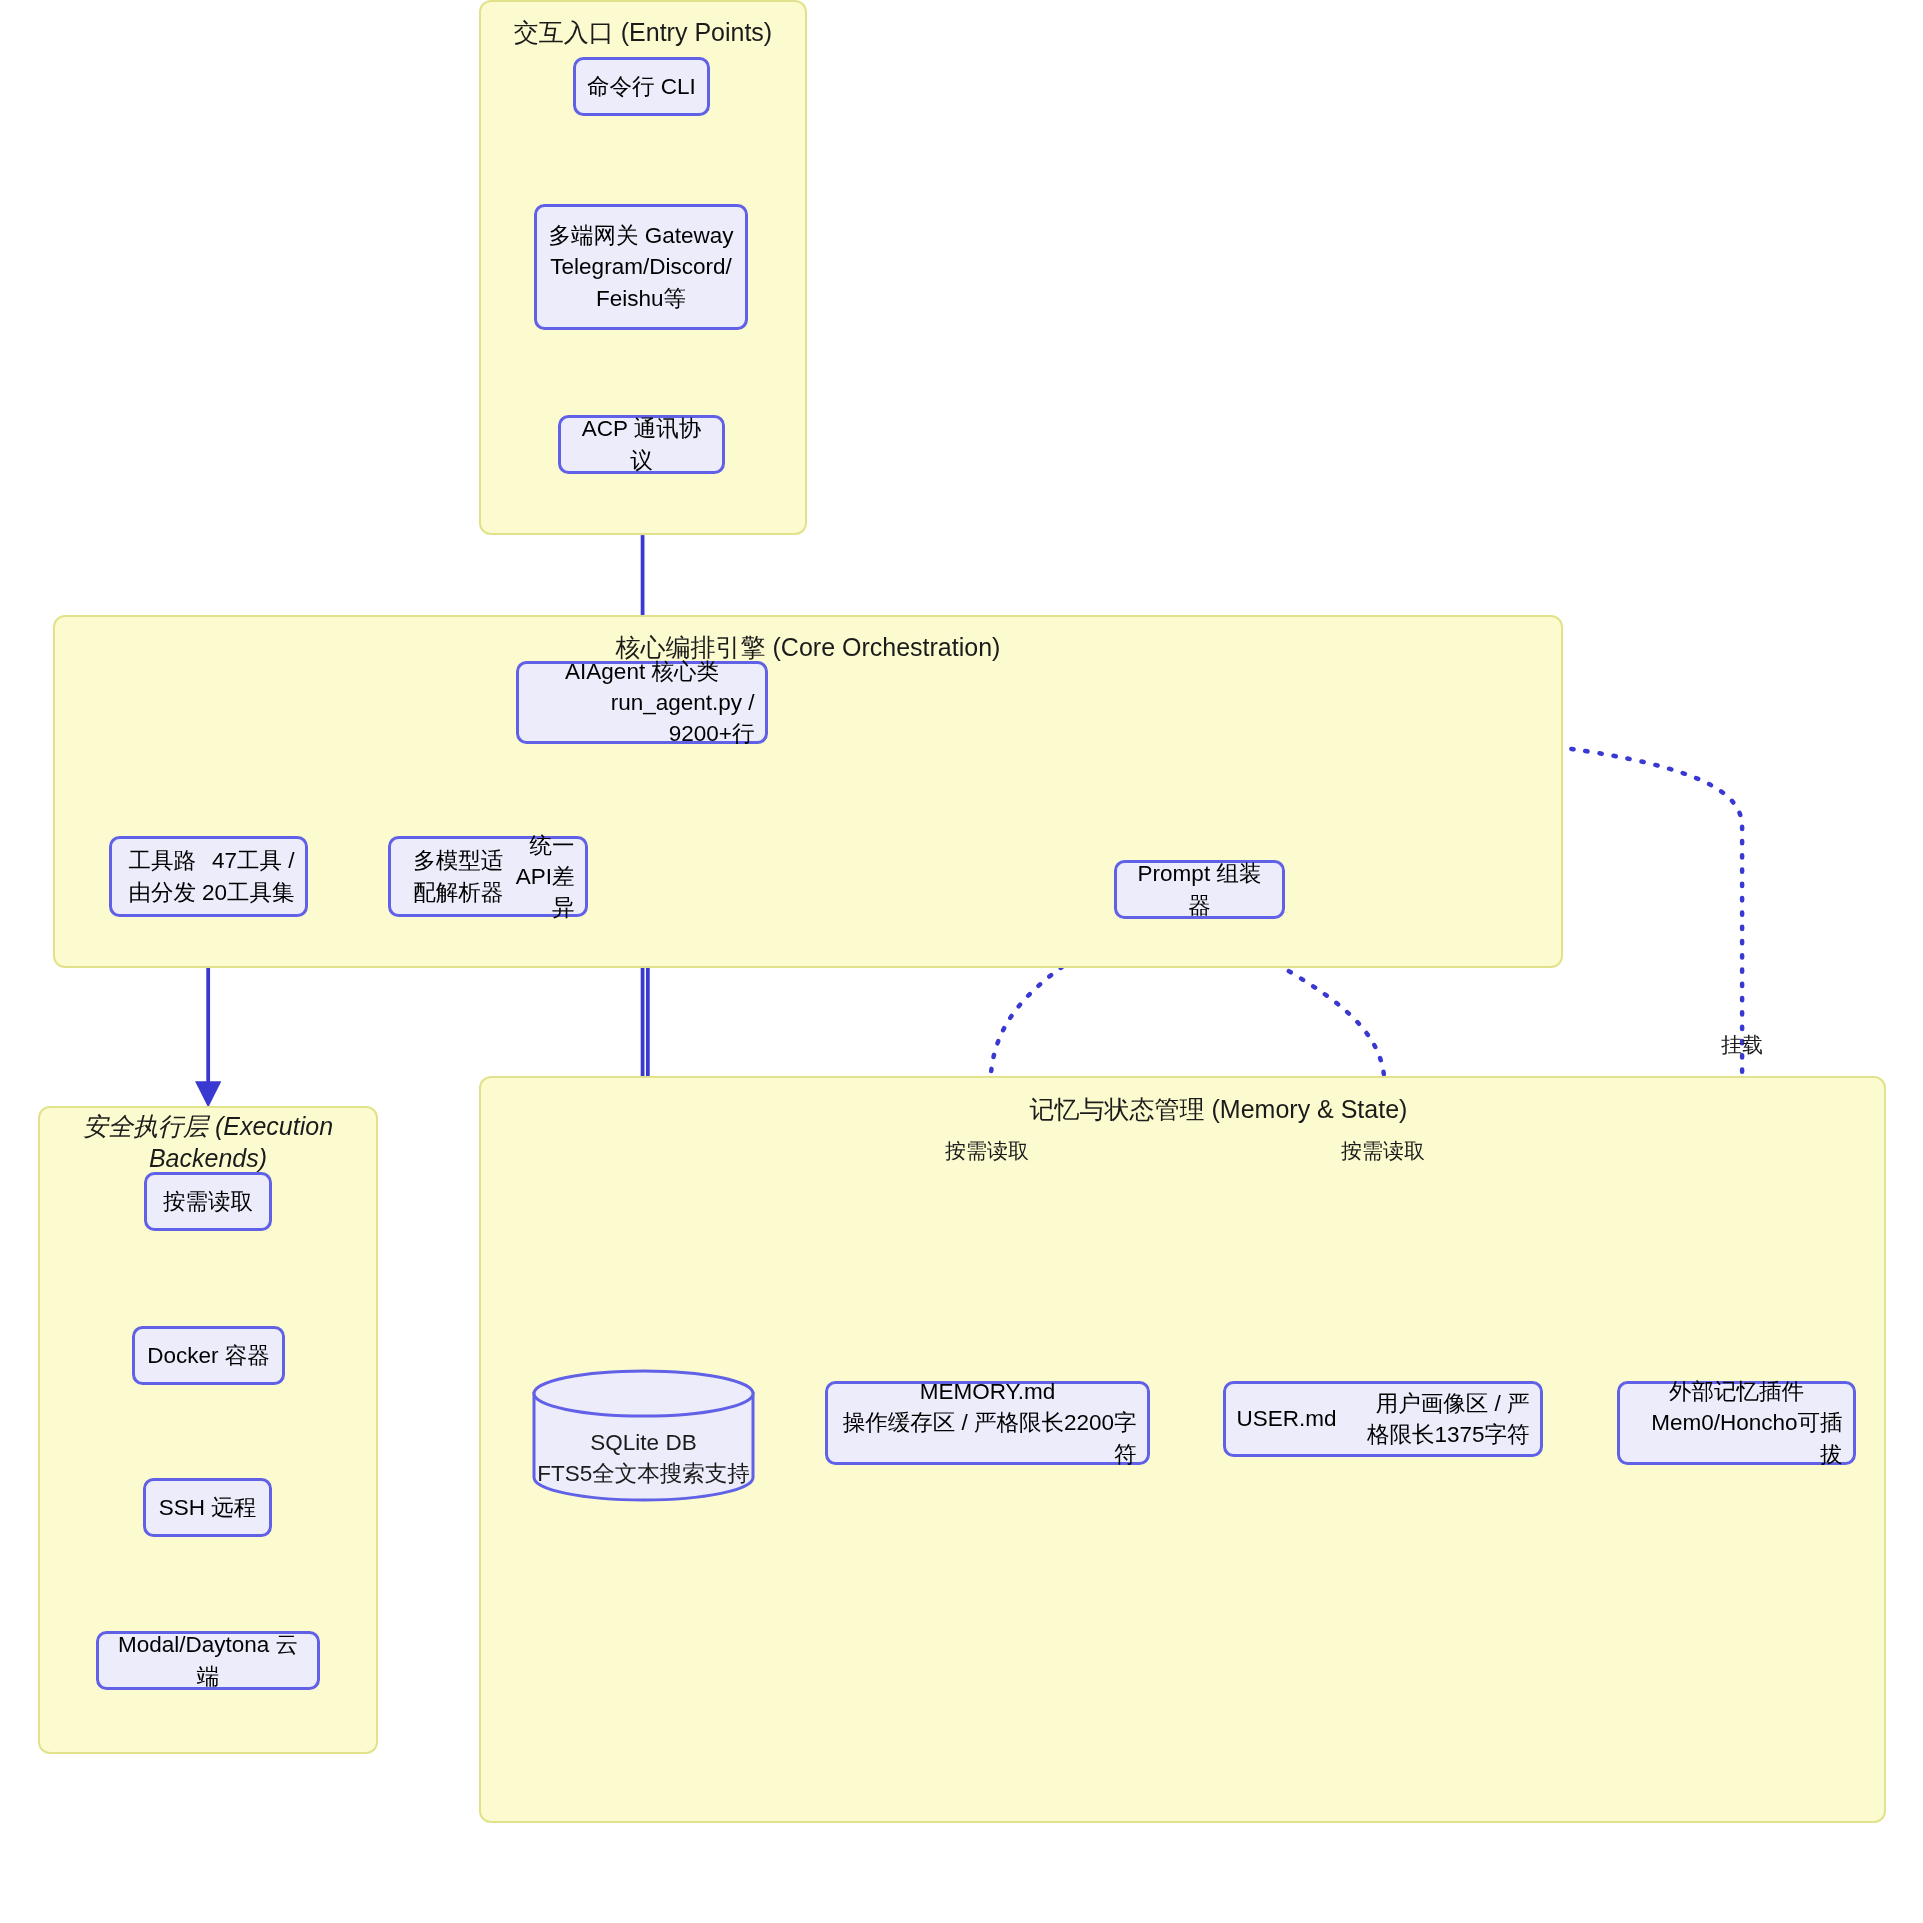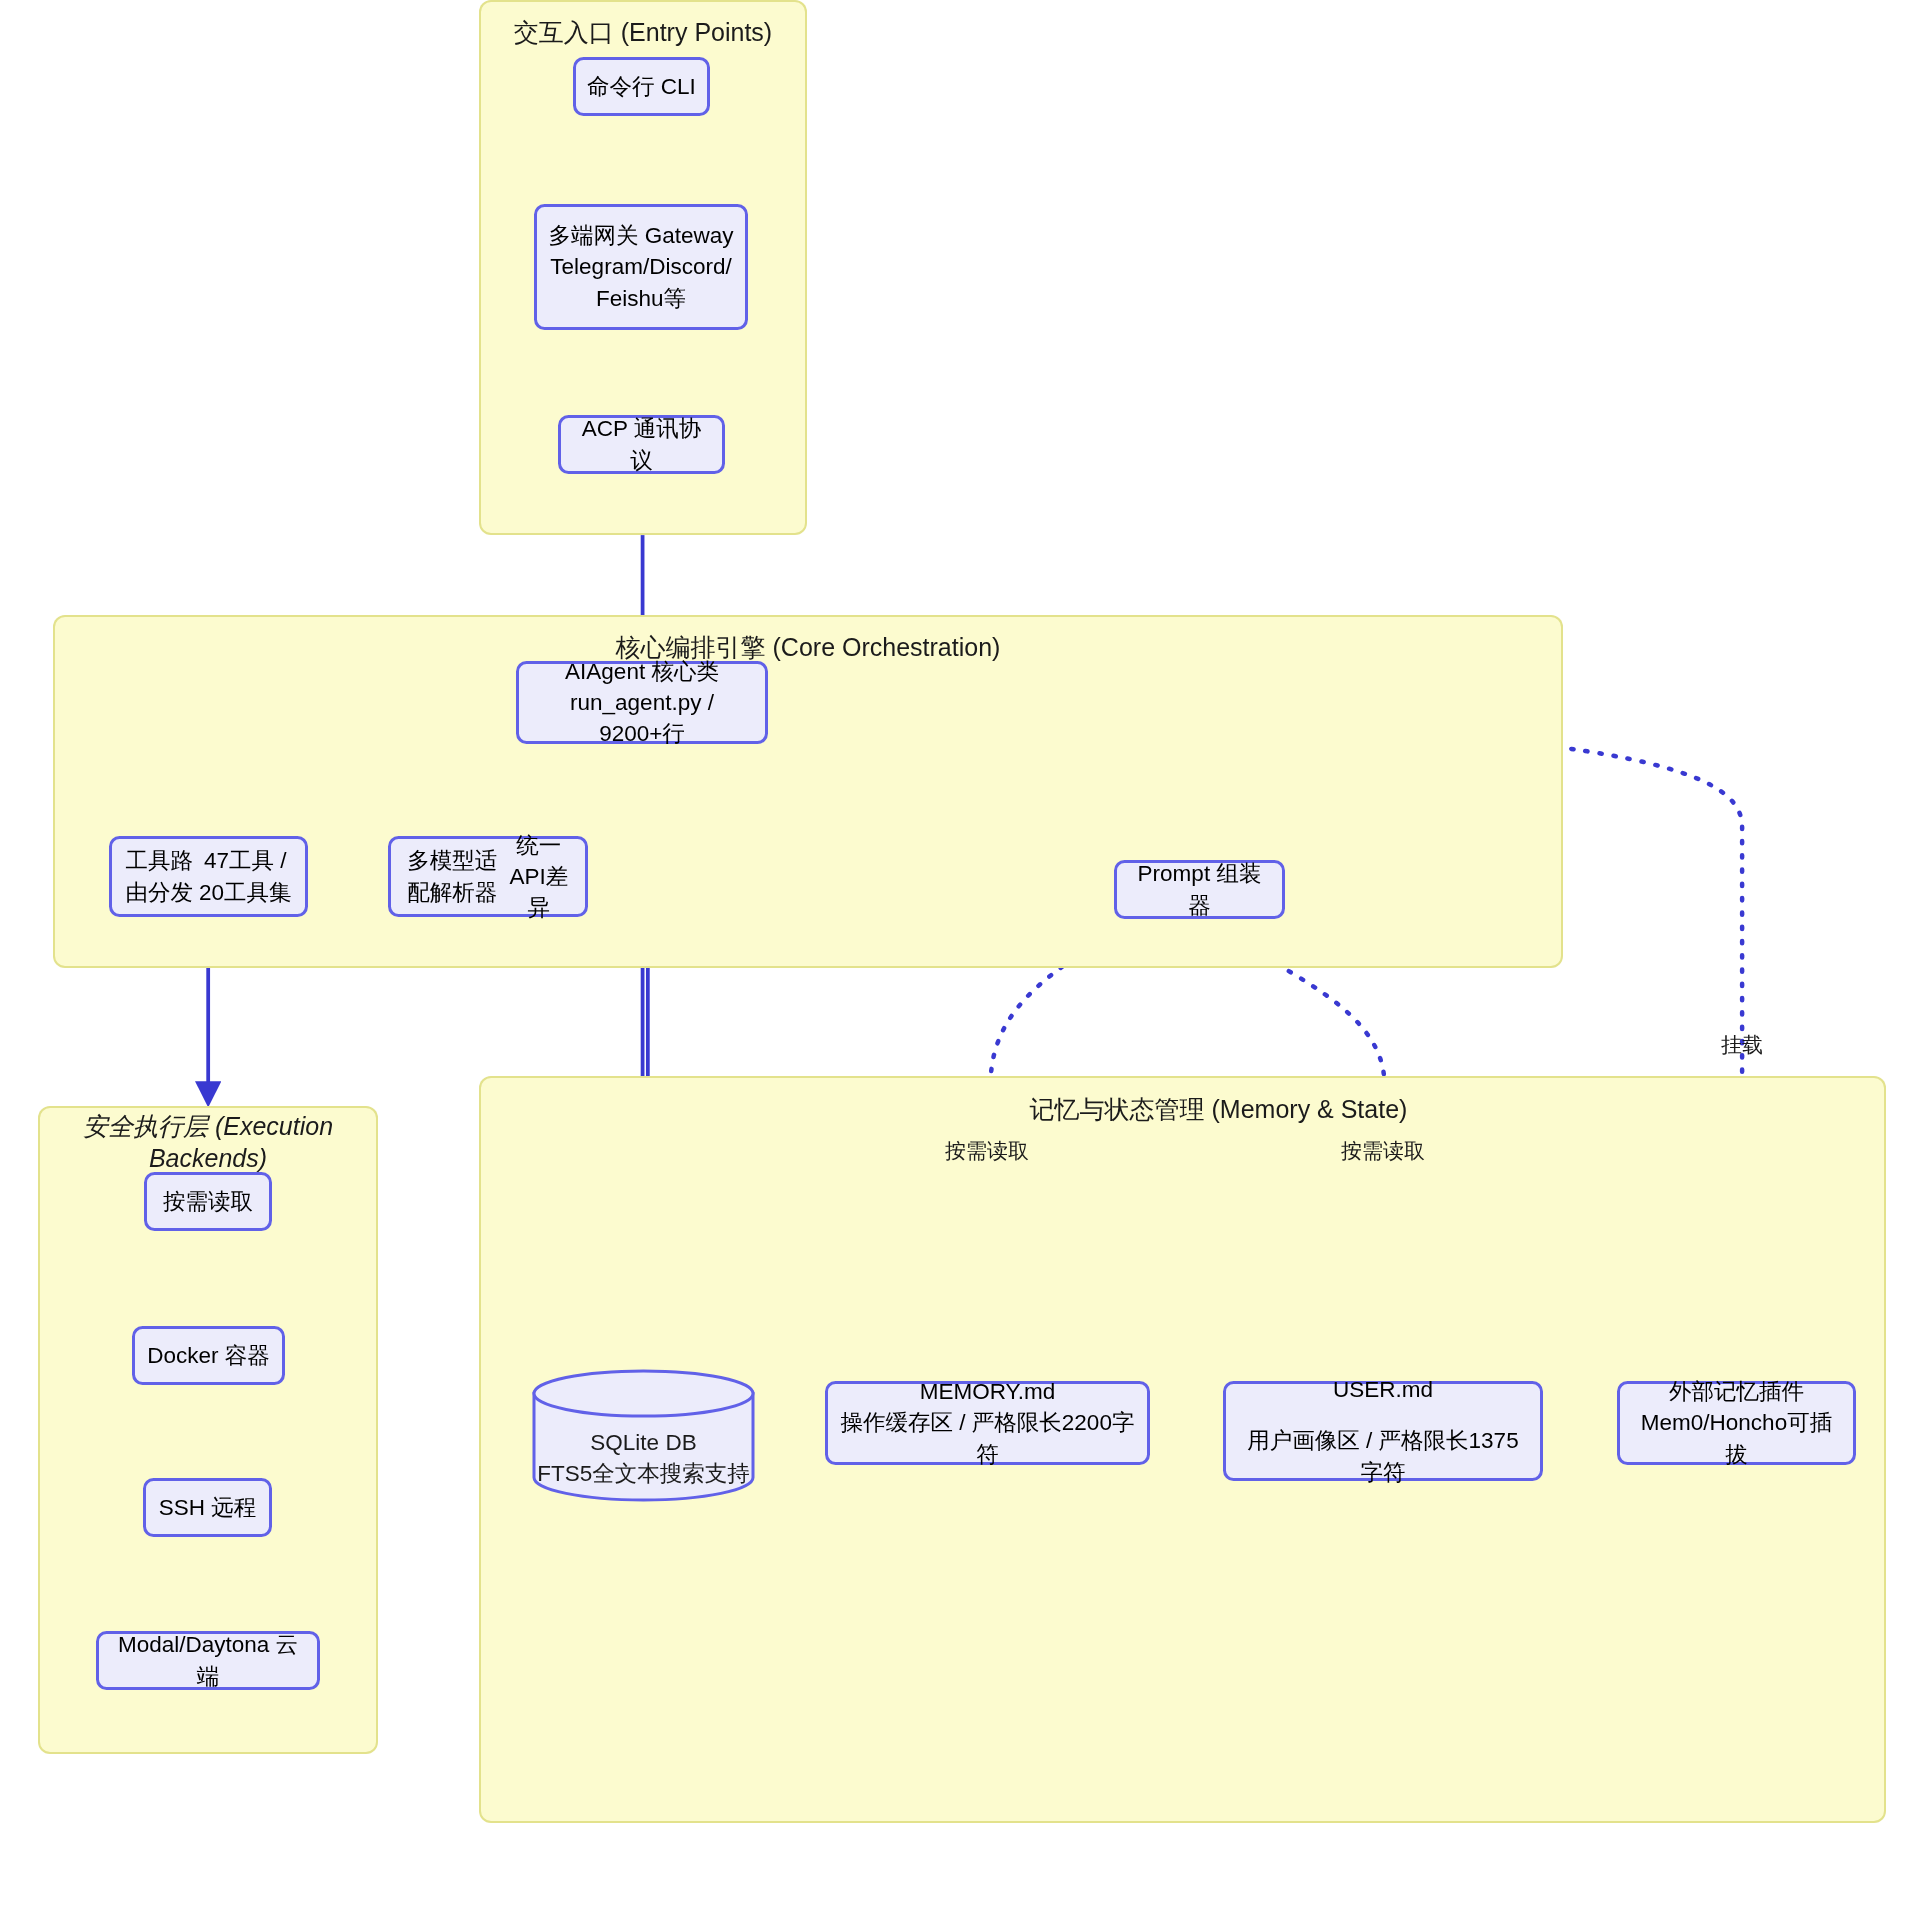--- a/index.html
+++ b/index.html
@@ -56,21 +56,21 @@
     box-sizing: border-box;
     display: flex;
     align-items: center;
     justify-content: center;
     text-align: center;
     color: #000000;
     font-size: 22.5px;
     line-height: 1.38;
     padding: 4.5px 10.5px;
   }
-  .node .ln { display: block; }
+  .node .ln { display: block; text-align: right; }
 
   
   .cylinder {
     position: absolute;
     box-sizing: border-box;
   }
   .cylinder .cyl-svg { position: absolute; left:0; top:0; }
   .cylinder .cyl-label {
     position: absolute;
     left: 0;
@@ -205,21 +205,21 @@
     </svg>
     <div class="cyl-label" style="top:59px;">SQLite DB</div>
     <div class="cyl-label" style="top:90px;">FTS5全文本搜索支持</div>
   </div>
 
   <div class="node" style="left:825px; top:1381px; width:325px; height:84px; flex-direction:column;">
     <span class="ln">MEMORY.md</span>
     <span class="ln">操作缓存区 / 严格限长2200字符</span>
   </div>
 
-  <div class="node" style="left:1223px; top:1381px; width:320px; height:100px; flex-direction:column;gap:20px;">
+  <div class="node" style="left:1223px; top:1381px; width:320px; height:76px; flex-direction:row;gap:20px;">
     <span class="ln">USER.md</span>
     <span class="ln">用户画像区 / 严格限长1375字符</span>
   </div>
 
   <div class="node" style="left:1617px; top:1381px; width:239px; height:84px; flex-direction:column;">
     <span class="ln">外部记忆插件</span>
     <span class="ln">Mem0/Honcho可插拔</span>
   </div>
 
   <div class="edge-label" style="left:987px; top:1137px;">按需读取</div>

